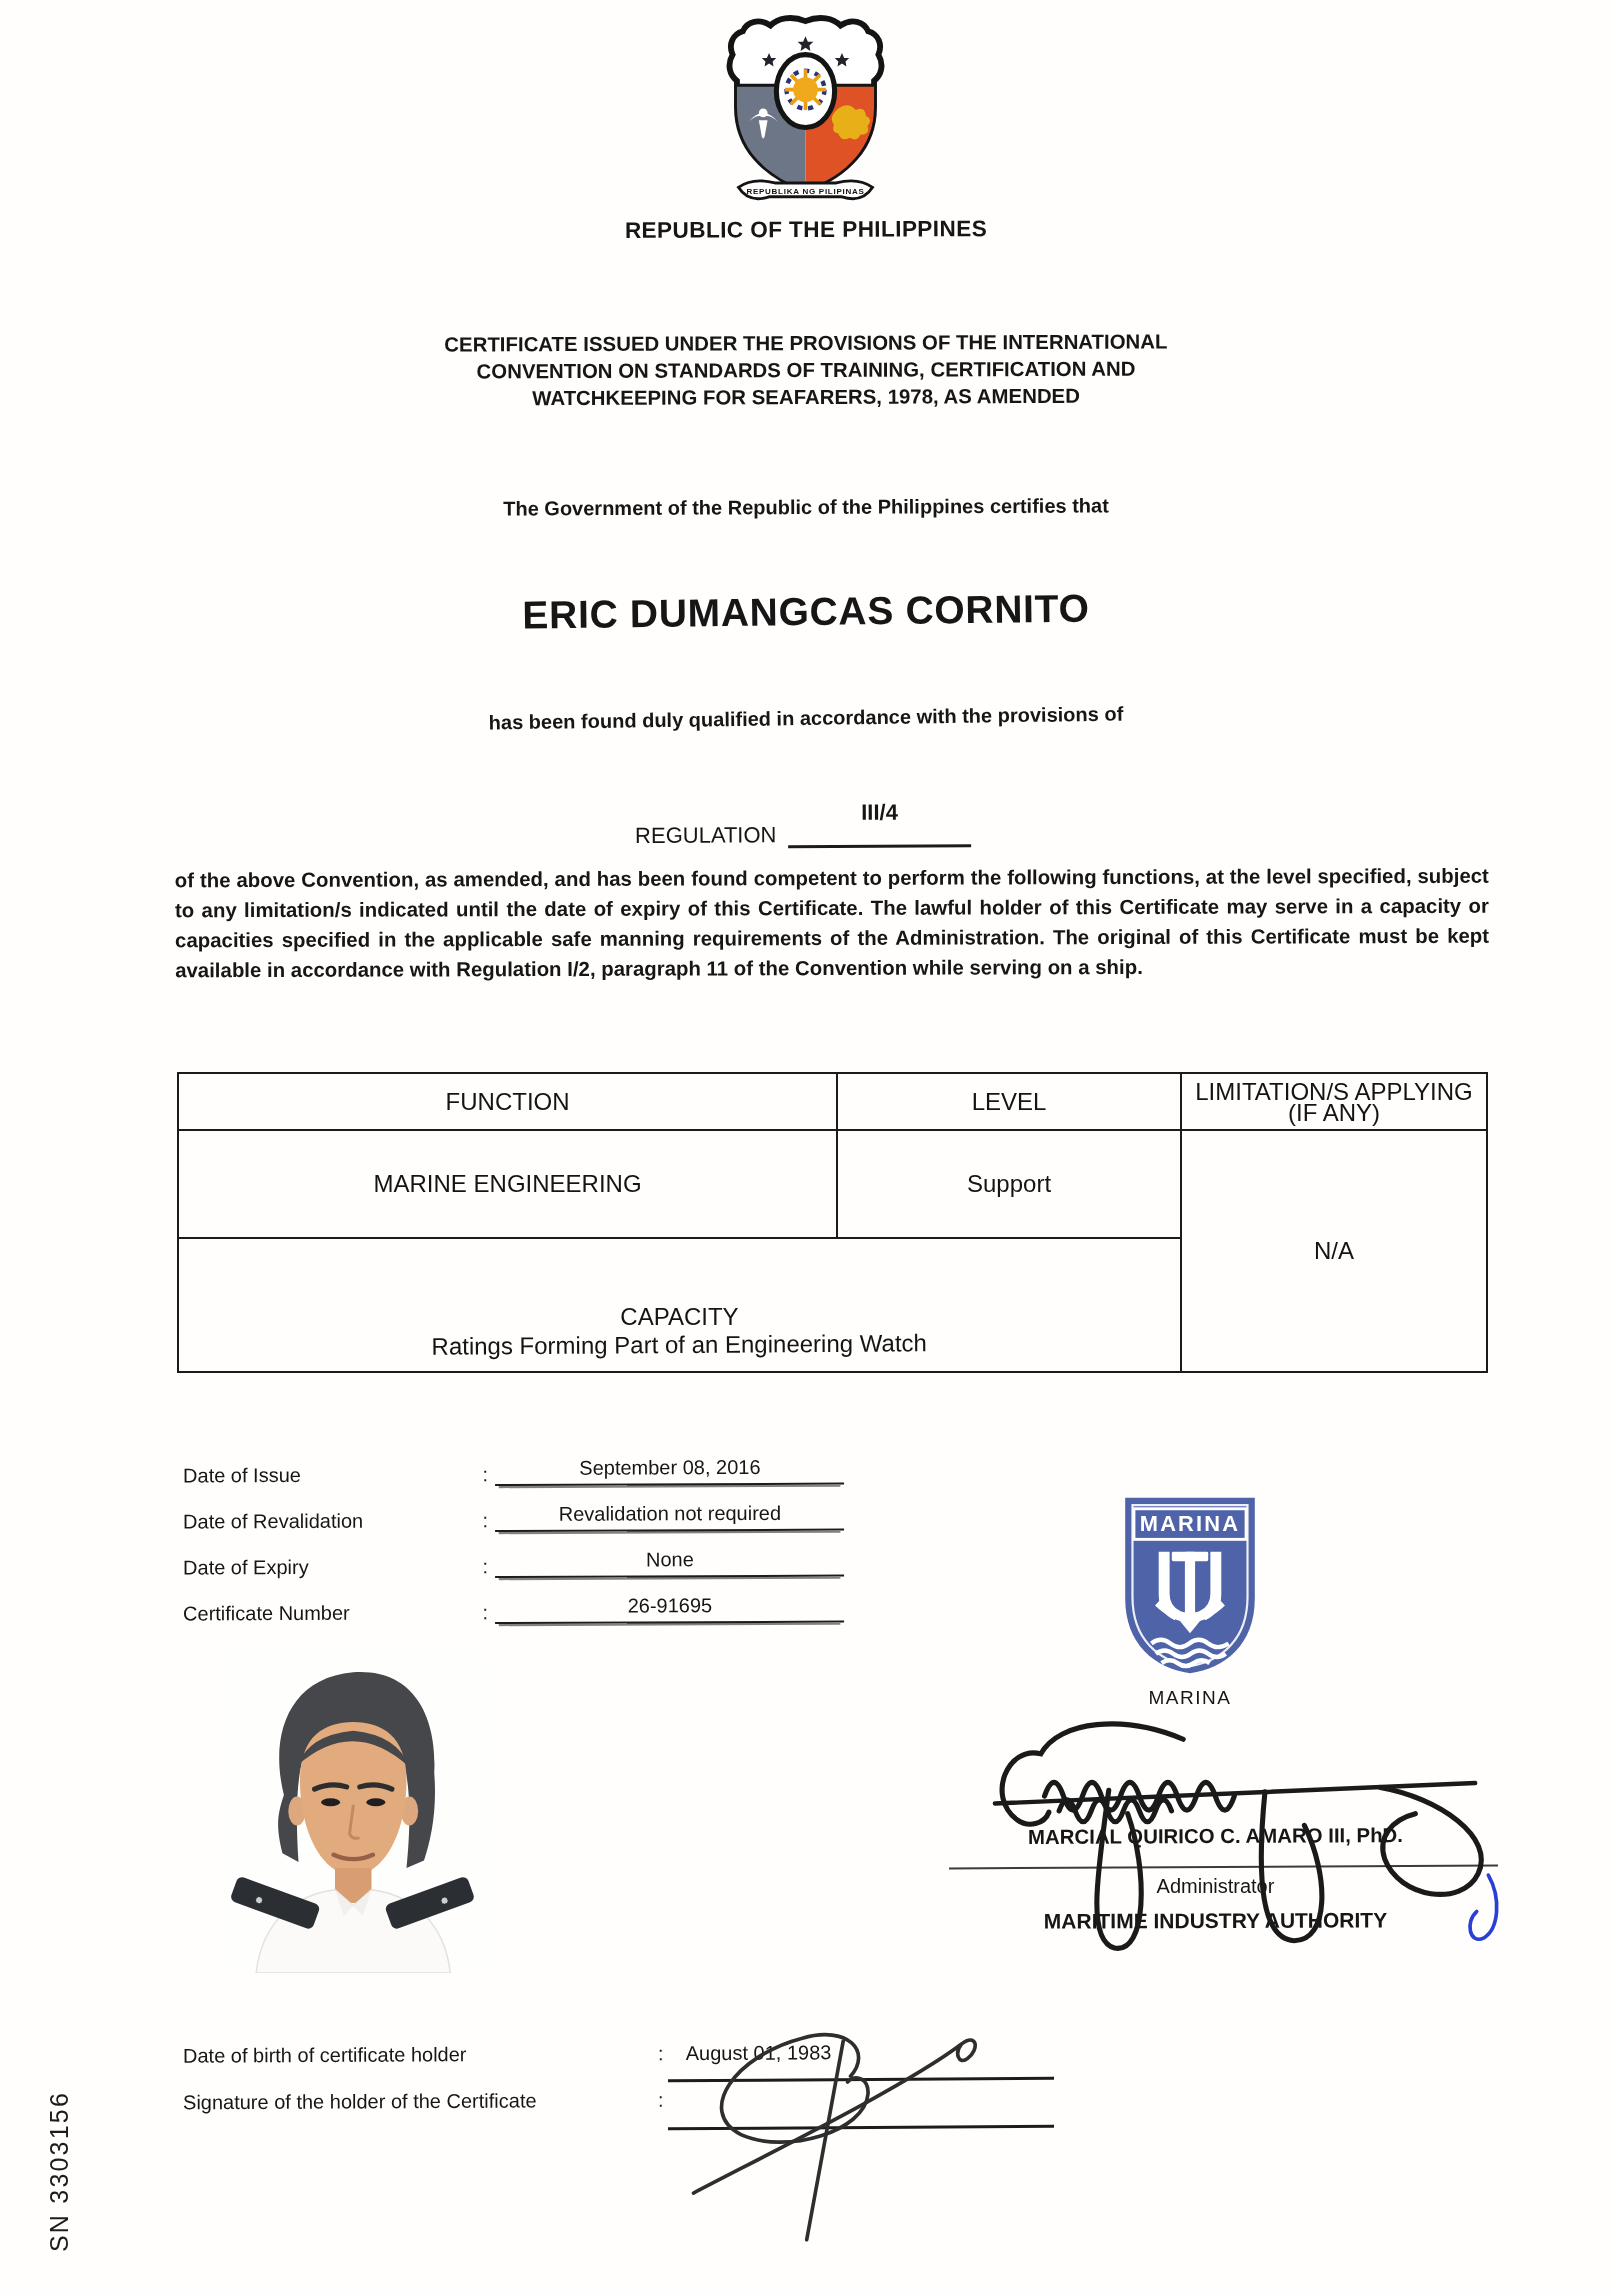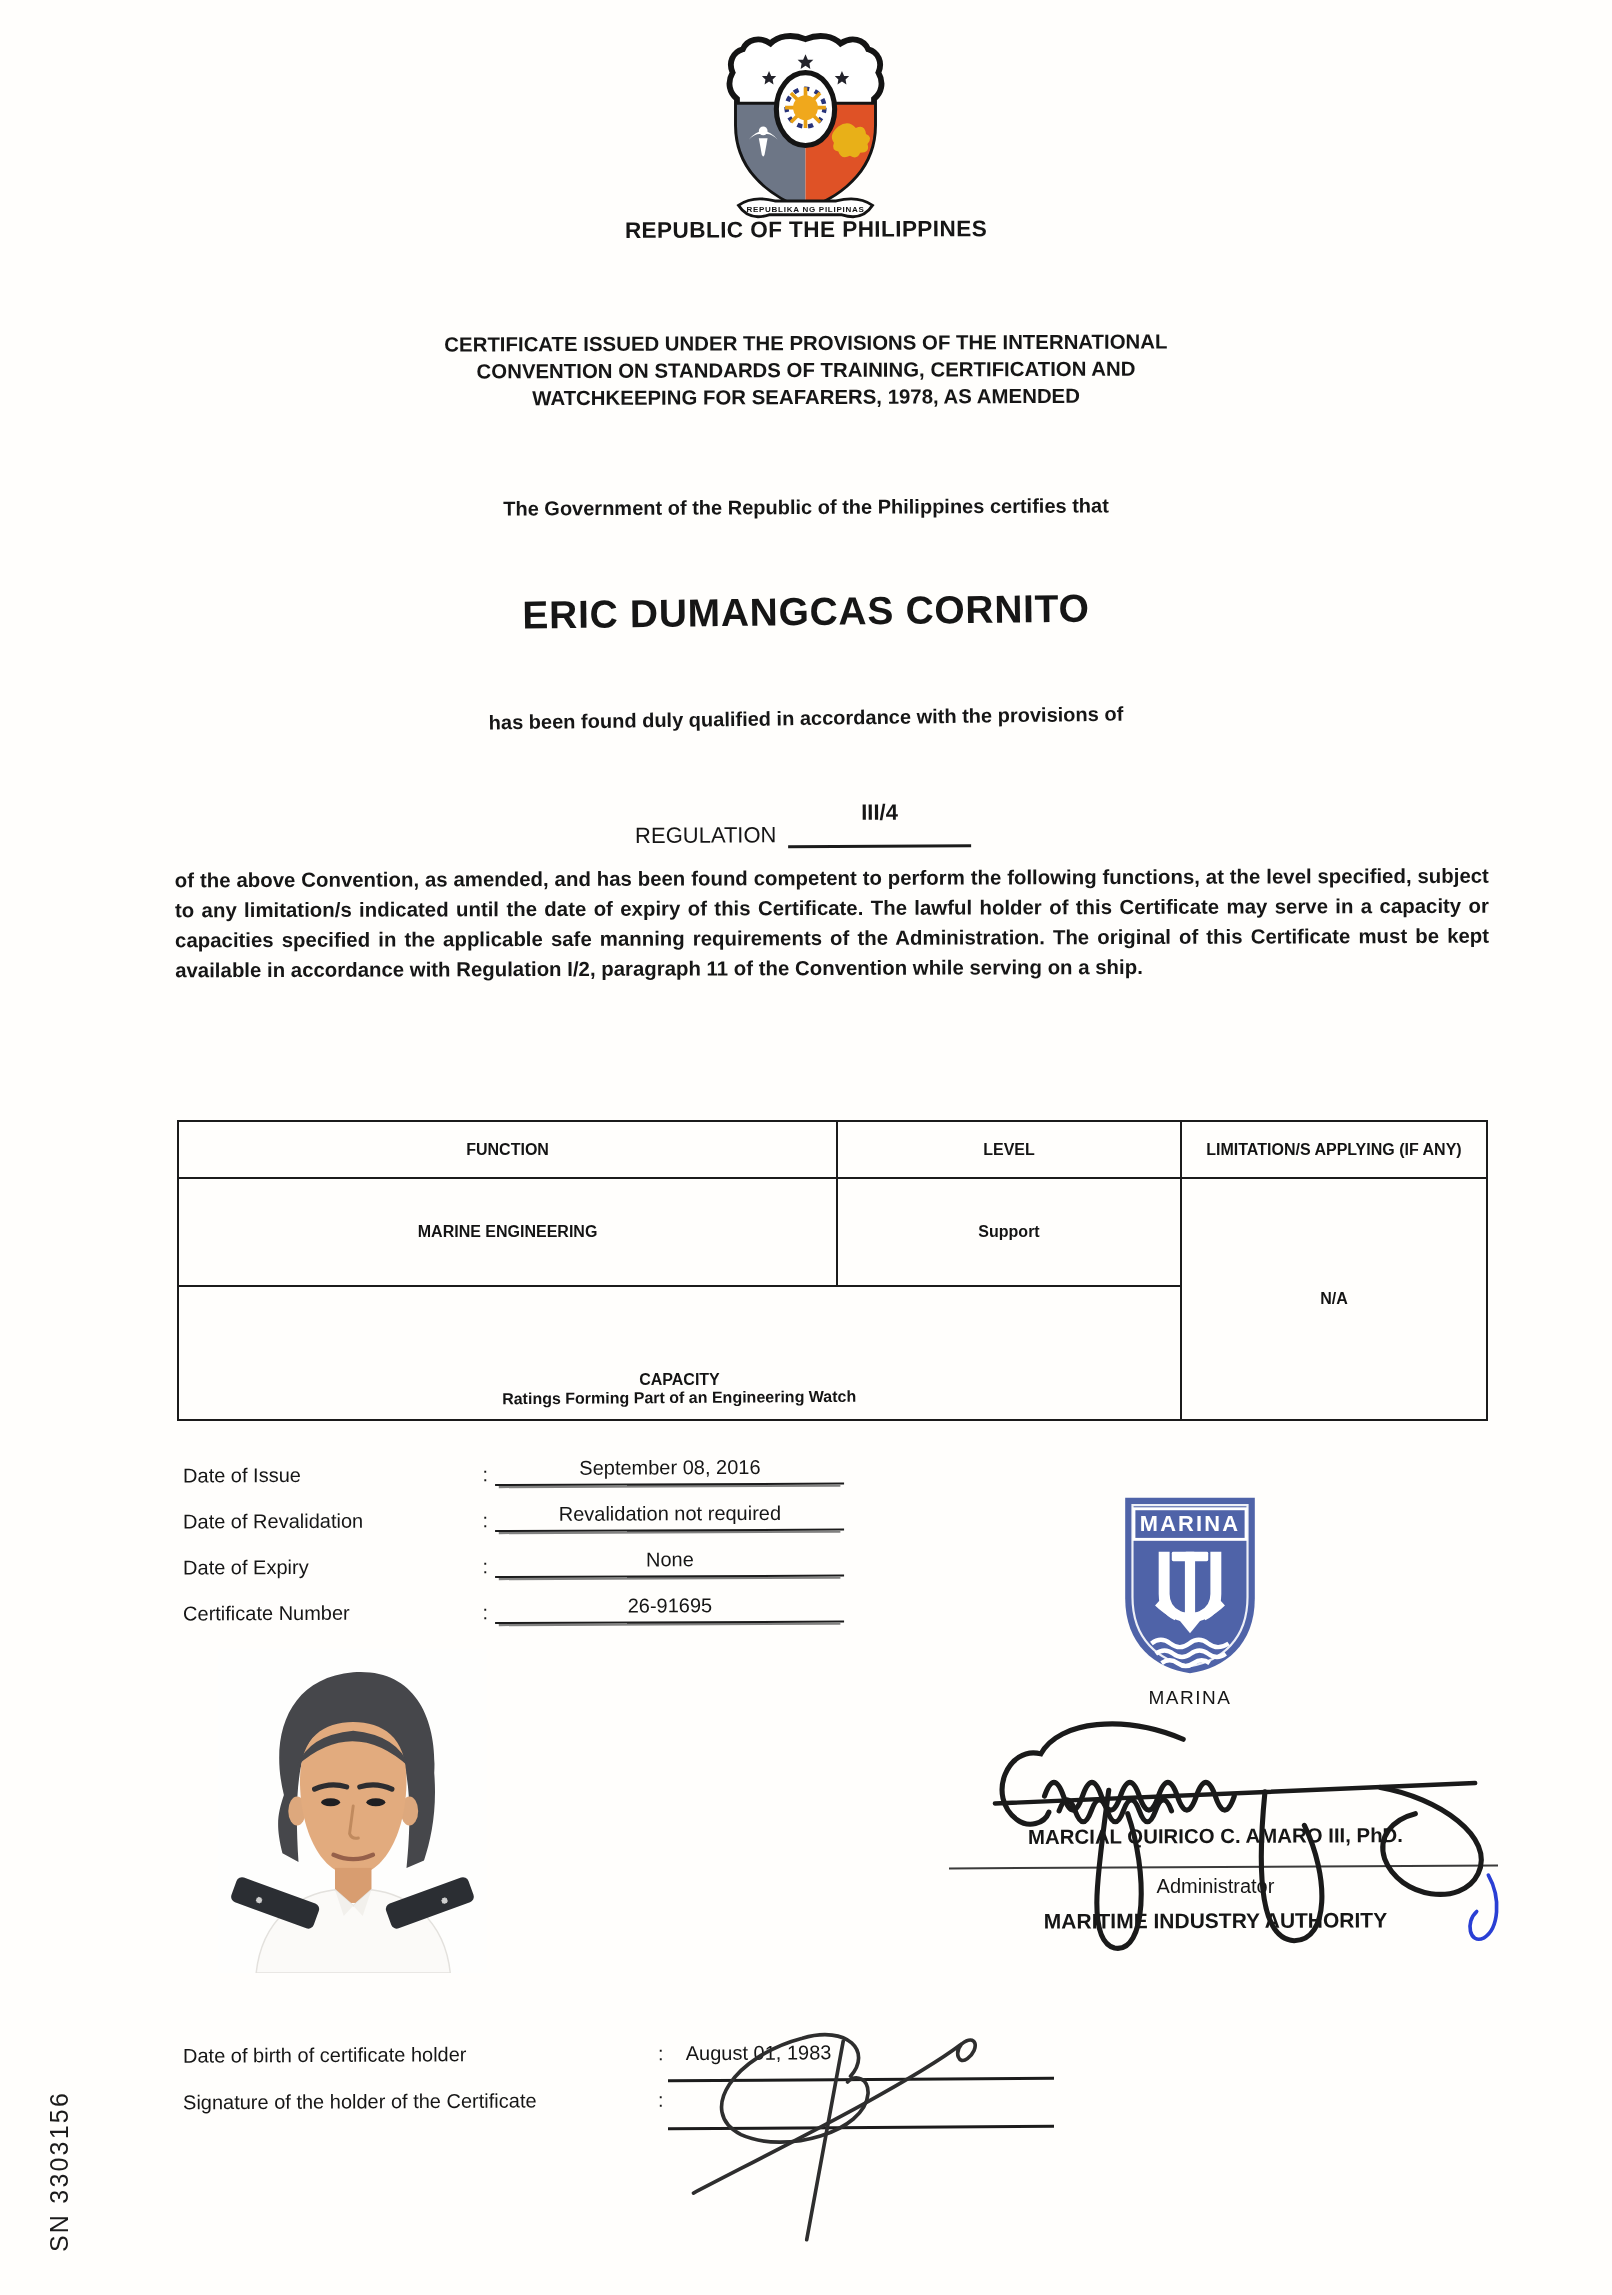--- a/index.html
+++ b/index.html
@@ -25,23 +25,23 @@
   .regulation-label{font-size:22px;font-weight:normal;}
   .regulation-value-box{margin-left:11.7px;width:183px;text-align:center;border-bottom:3.7px solid #1b1b1b;padding-bottom:19px;font-size:22px;font-weight:bold;}
 
   .body-par{
     top:863px;left:175px;width:1314px;
     font-size:20.4px;font-weight:bold;line-height:30px;
     text-align:justify;transform:rotate(-0.2deg);
   }
 
   table.func{
-    position:absolute;left:177px;top:1120px;width:1311px;height:301px;
+    position:absolute;left:177px;top:1072px;width:1311px;height:301px;
     border-collapse:collapse;table-layout:fixed;
-    font-size:16px;font-weight:bold;text-align:center;color:#141414;
+    font-size:24px;font-weight:normal;text-align:center;color:#141414;
   }
   table.func td{border:2.9px solid #1b1b1b;vertical-align:middle;padding:4.4px 7.3px;}
   td.col-function{width:51%;}
   td.col-level{width:26%;margin-left:16px;}
   td.col-limit{width:23%;}
   td.limit-head{padding:4.4px 38px;line-height:21px;text-align:center;}
   .capacity-cell{height:123px;vertical-align:middle;}
   .capacity-inner{display:flex;flex-direction:column;justify-content:flex-end;height:102px;padding-top:5.8px;}
   .capacity-value{transform:rotate(-0.4deg);}
 
@@ -75,21 +75,21 @@
     white-space:nowrap;
   }
   svg{display:block;}
   .overlay{pointer-events:none;}
 </style>
 </head>
 <body>
 
 <div class="page">
 
-  <div class="abs" style="left:718px;top:30px;width:175px;height:199px;">
+  <div class="abs" style="left:718px;top:12px;width:175px;height:199px;">
     <svg width="175" height="199" viewBox="0 0 240 272">
       <defs>
         <clipPath id="shieldClip">
           <path d="M120 12 C100 4 82 8 72 18 C57 8 40 12 34 26 C20 30 14 44 20 58 C12 72 16 86 26 94 L26 130 C26 184 62 222 120 244 C178 222 214 184 214 130 L214 94 C224 86 228 72 220 58 C226 44 220 30 206 26 C200 12 183 8 168 18 C158 8 140 4 120 12 Z"></path>
         </clipPath>
       </defs>
 
       <path d="M120 12 C100 4 82 8 72 18 C57 8 40 12 34 26 C20 30 14 44 20 58 C12 72 16 86 26 94 L26 130 C26 184 62 222 120 244 C178 222 214 184 214 130 L214 94 C224 86 228 72 220 58 C226 44 220 30 206 26 C200 12 183 8 168 18 C158 8 140 4 120 12 Z" fill="#ffffff" stroke="#141414" stroke-width="8"></path>
       <g clip-path="url(#shieldClip)">
         <rect x="20" y="100" width="100" height="150" fill="#6d7686"></rect>

